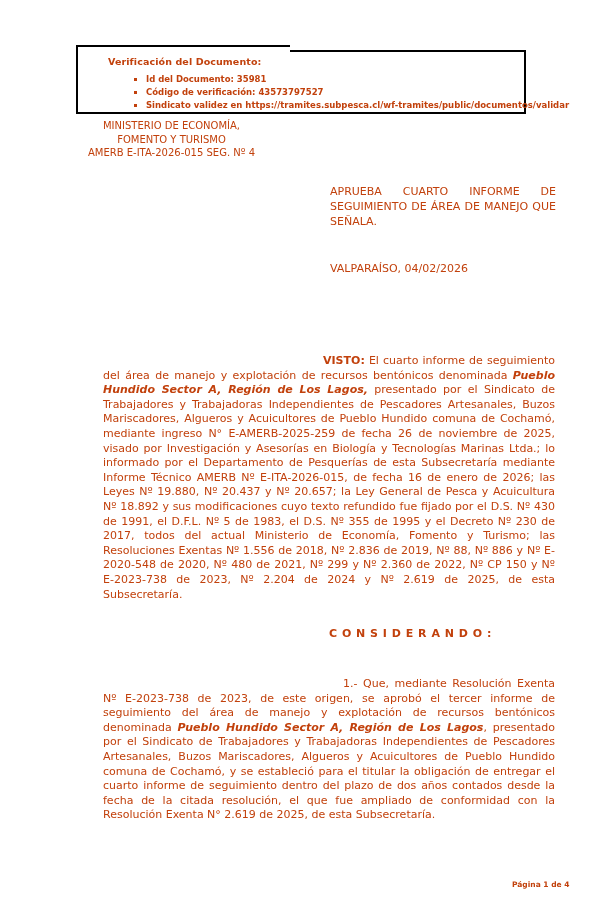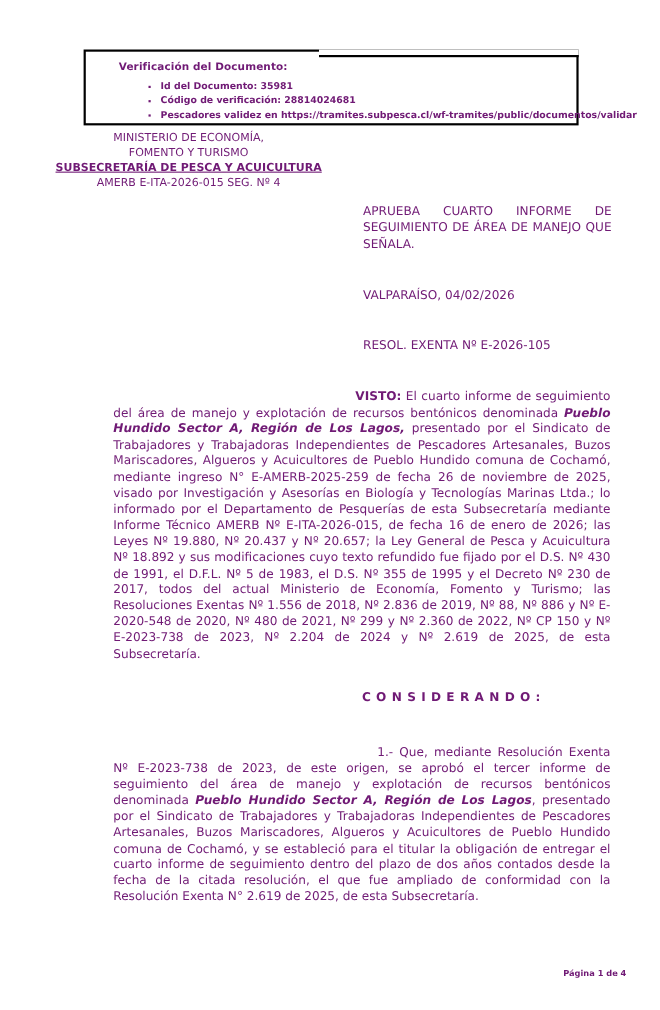--- a/index.html
+++ b/index.html
@@ -1,18 +1,18 @@
 <!DOCTYPE html>
 <html><head>
 <meta charset="utf-8">
 <style>
   html, body { margin:0; padding:0; background:#ffffff; }
   #doc {
     position:relative; width:600px; height:918px; background:#ffffff;
-    font-family:"DejaVu Sans", sans-serif; color:#701a75; overflow:hidden;
+    font-family:"DejaVu Sans", sans-serif; color:#c2410c; overflow:hidden;
   }
   
   .vbox {
     position:absolute; left:76px; top:45px; width:450px; height:69px;
     border:2px solid #000; box-sizing:border-box; background:#fff;
   }
   .vbox-step-erase { position:absolute; top:-2px; left:212px; right:-2px; height:5px; background:#fff; }
   .vbox-step-line  { position:absolute; top:3px;  left:212px; right:-2px; height:2px; background:#000; }
   .vbox-title { margin:9px 0 0 30px; font-size:9.5px; font-weight:bold; letter-spacing:.1px; }
   .vbox ul {
@@ -56,37 +56,35 @@
 <body>
 
 <div id="doc">
 
   <div class="vbox">
     <div class="vbox-step-erase"></div>
     <div class="vbox-step-line"></div>
     <div class="vbox-title">Verificación del Documento:</div>
     <ul>
       <li>Id del Documento: 35981</li>
-      <li>Código de verificación: 28814024681</li>
-      <li>Pescadores validez en https://tramites.subpesca.cl/wf-tramites/public/documentos/validar</li>
+      <li>Código de verificación: 43573797527</li>
+      <li>Sindicato validez en https://tramites.subpesca.cl/wf-tramites/public/documentos/validar</li>
     </ul>
   </div>
 
   <div class="letterhead">
     <div>MINISTERIO DE ECONOMÍA,</div>
     <div>FOMENTO Y TURISMO</div>
-    <div class="lh-bold-underline">SUBSECRETARÍA DE PESCA Y ACUICULTURA</div>
     <div>AMERB E-ITA-2026-015 SEG. Nº 4</div>
   </div>
 
   <div class="subject">APRUEBA CUARTO INFORME DE SEGUIMIENTO DE ÁREA DE MANEJO QUE SEÑALA.</div>
 
   <div class="place-date">VALPARAÍSO, 04/02/2026</div>
 
-  <div class="res-num">RESOL. EXENTA Nº E-2026-105</div>
 
   <p class="body-par visto"><span class="visto-label">VISTO:</span><span> El cuarto informe de seguimiento del área de manejo y explotación de recursos bentónicos denominada </span><span class="area-name">Pueblo Hundido Sector A, Región de Los Lagos,</span><span> presentado por el Sindicato de Trabajadores y Trabajadoras Independientes de Pescadores Artesanales, Buzos Mariscadores, Algueros y Acuicultores de Pueblo Hundido comuna de Cochamó, mediante ingreso N° E-AMERB-2025-259 de fecha 26 de noviembre de 2025, visado por Investigación y Asesorías en Biología y Tecnologías Marinas Ltda.; lo informado por el Departamento de Pesquerías de esta Subsecretaría mediante Informe Técnico AMERB Nº E-ITA-2026-015, de fecha 16 de enero de 2026; las Leyes Nº 19.880, Nº 20.437 y Nº 20.657; la Ley General de Pesca y Acuicultura Nº 18.892 y sus modificaciones cuyo texto refundido fue fijado por el D.S. Nº 430 de 1991, el D.F.L. Nº 5 de 1983, el D.S. Nº 355 de 1995 y el Decreto Nº 230 de 2017, todos del actual Ministerio de Economía, Fomento y Turismo; las Resoluciones Exentas Nº 1.556 de 2018, Nº 2.836 de 2019, Nº 88, Nº 886 y Nº E-2020-548 de 2020, Nº 480 de 2021, Nº 299 y Nº 2.360 de 2022, Nº CP 150 y Nº E-2023-738 de 2023, Nº 2.204 de 2024 y Nº 2.619 de 2025, de esta Subsecretaría.</span></p>
 
   <div class="cons-heading">C O N S I D E R A N D O :</div>
 
   <p class="body-par para1"><span>1.- Que, mediante Resolución Exenta Nº E-2023-738 de 2023, de este origen, se aprobó el tercer informe de seguimiento del área de manejo y explotación de recursos bentónicos denominada </span><span class="area-name">Pueblo Hundido Sector A, Región de Los Lagos</span><span>, presentado por el Sindicato de Trabajadores y Trabajadoras Independientes de Pescadores Artesanales, Buzos Mariscadores, Algueros y Acuicultores de Pueblo Hundido comuna de Cochamó, y se estableció para el titular la obligación de entregar el cuarto informe de seguimiento dentro del plazo de dos años contados desde la fecha de la citada resolución, el que fue ampliado de conformidad con la Resolución Exenta N° 2.619 de 2025, de esta Subsecretaría.</span></p>
 
   <div class="page-footer">Página 1 de 4</div>
 
 </div>

